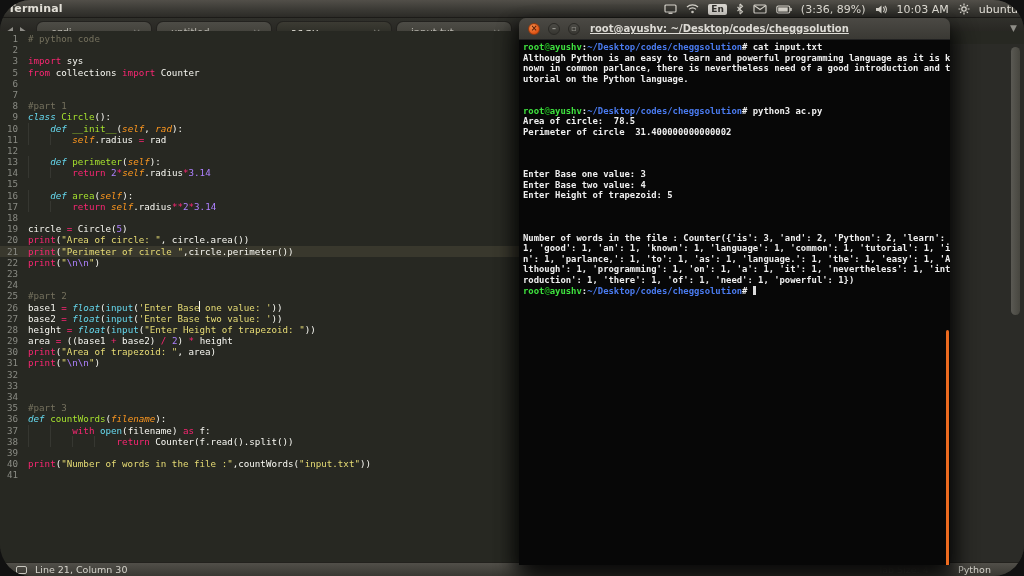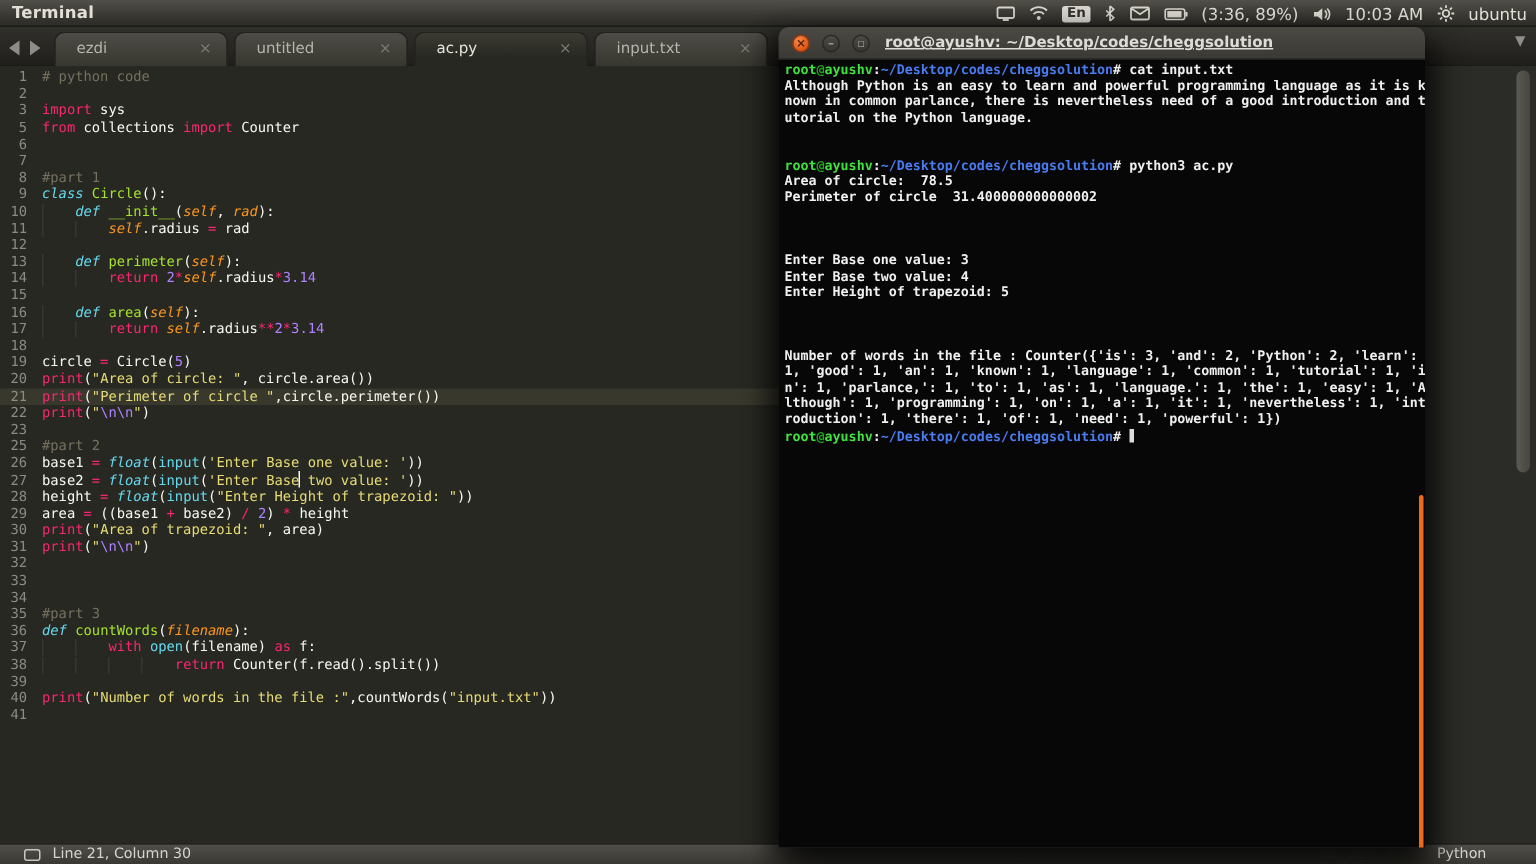--- a/index.html
+++ b/index.html
@@ -1,19 +1,19 @@
 <!DOCTYPE html>
 <html><head>
 <meta charset="utf-8">
 <style>
   * { margin:0; padding:0; box-sizing:border-box; }
   html,body { background:#111; }
   #screen {
     position:relative; width:1024px; height:576px; overflow:hidden;
-    background:#272822; font-family:"DejaVu Sans", sans-serif;
+    background:#272822; font-family:"DejaVu Sans", sans-serif;border-radius:31px;
   }
   
   #panel {
     position:absolute; left:0; top:0; width:1024px; height:18px;
     background:linear-gradient(#524f49,#3b3a35 55%,#2c2b27);
     border-bottom:1px solid #1c1b18;
     display:flex; align-items:center; color:#e2dfd7; font-size:11px;
   }
   #panel .app-title { font-weight:bold; margin-left:8px; letter-spacing:.2px; }
   #tray { position:absolute; right:2px; top:0; height:18px; display:flex; align-items:center; gap:9px; }
@@ -37,21 +37,21 @@
   .tab {
     position:absolute; top:3px; height:23px; width:116px;
     background:linear-gradient(#4d4c46,#37362f);
     border-radius:7px 7px 0 0; border:1px solid #23221f; border-bottom:none;
     color:#b7b5ad; font-size:10px; line-height:22px;
   }
   .tab .tab-label { margin-left:14px;margin-top:10px; }
   .tab .tab-close { position:absolute; right:10px; top:0; color:#7d7c76; font-size:10px; }
   .tab.active { background:linear-gradient(#3c3b33,#272822 70%); color:#e6e4db; height:24px; }
   
-  #editor { position:absolute; left:0; top:44px; width:1024px; height:518px; background:#272822; overflow:hidden; }
+  #editor { position:absolute; left:0; top:31px; width:1024px; height:518px; background:#272822; overflow:hidden; }
   #ed-lines { position:absolute; left:0; top:2px; width:1024px; }
   .eline { height:11.2px; line-height:11.2px; white-space:pre;
            font-family:"DejaVu Sans Mono", monospace; font-size:9.2px; color:#f8f8f2; }
   .eline.cur { background:#39382d; }
   .gut { display:inline-block; width:28px; padding-right:10px; text-align:right; color:#8a8b84; }
   .t-cm{color:#75715e} .t-kw{color:#f92672} .t-op{color:#f92672}
   .t-st{color:#66d9ef;font-style:italic} .t-bit{color:#66d9ef;font-style:italic} .t-bi{color:#66d9ef}
   .t-fn{color:#a6e22e} .t-pr{color:#fd971f;font-style:italic}
   .t-str{color:#e6db74} .t-num{color:#ae81ff} .t-esc{color:#ae81ff} .t-pl{color:#f8f8f2}
   .t-ind{ box-shadow: inset 1px 0 0 rgba(255,255,255,.07); }
@@ -209,20 +209,21 @@
         <div class="eline"><span class="gut">14</span><span class="t-ind">    </span><span class="t-ind">    </span><span class="t-kw">return</span><span class="t-pl"> </span><span class="t-num">2</span><span class="t-op">*</span><span class="t-pr">self</span><span class="t-pl">.radius</span><span class="t-op">*</span><span class="t-num">3.14</span></div>
         <div class="eline"><span class="gut">15</span></div>
         <div class="eline"><span class="gut">16</span><span class="t-ind">    </span><span class="t-st">def</span><span class="t-pl"> </span><span class="t-fn">area</span><span class="t-pl">(</span><span class="t-pr">self</span><span class="t-pl">):</span></div>
         <div class="eline"><span class="gut">17</span><span class="t-ind">    </span><span class="t-ind">    </span><span class="t-kw">return</span><span class="t-pl"> </span><span class="t-pr">self</span><span class="t-pl">.radius</span><span class="t-op">**</span><span class="t-num">2</span><span class="t-op">*</span><span class="t-num">3.14</span></div>
         <div class="eline"><span class="gut">18</span></div>
         <div class="eline"><span class="gut">19</span><span class="t-pl">circle </span><span class="t-op">=</span><span class="t-pl"> Circle(</span><span class="t-num">5</span><span class="t-pl">)</span></div>
         <div class="eline"><span class="gut">20</span><span class="t-kw">print</span><span class="t-pl">(</span><span class="t-str">"Area of circle: "</span><span class="t-pl">, circle.area())</span></div>
         <div class="eline cur"><span class="gut">21</span><span class="t-kw">print</span><span class="t-pl">(</span><span class="t-str">"Perimeter of circle "</span><span class="t-pl">,circle.perimeter())</span></div>
         <div class="eline"><span class="gut">22</span><span class="t-kw">print</span><span class="t-pl">(</span><span class="t-str">"</span><span class="t-esc">\n\n</span><span class="t-str">"</span><span class="t-pl">)</span></div>
         <div class="eline"><span class="gut">23</span></div>
+        <div class="eline"><span class="gut">24</span></div>
         <div class="eline"><span class="gut">25</span><span class="t-cm">#part 2</span></div>
         <div class="eline"><span class="gut">26</span><span class="t-pl">base1 </span><span class="t-op">=</span><span class="t-pl"> </span><span class="t-bit">float</span><span class="t-pl">(</span><span class="t-bi">input</span><span class="t-pl">(</span><span class="t-str">'Enter Base one value: '</span><span class="t-pl">))</span></div>
         <div class="eline"><span class="gut">27</span><span class="t-pl">base2 </span><span class="t-op">=</span><span class="t-pl"> </span><span class="t-bit">float</span><span class="t-pl">(</span><span class="t-bi">input</span><span class="t-pl">(</span><span class="t-str">'Enter Base two value: '</span><span class="t-pl">))</span></div>
         <div class="eline"><span class="gut">28</span><span class="t-pl">height </span><span class="t-op">=</span><span class="t-pl"> </span><span class="t-bit">float</span><span class="t-pl">(</span><span class="t-bi">input</span><span class="t-pl">(</span><span class="t-str">"Enter Height of trapezoid: "</span><span class="t-pl">))</span></div>
         <div class="eline"><span class="gut">29</span><span class="t-pl">area </span><span class="t-op">=</span><span class="t-pl"> ((base1 </span><span class="t-op">+</span><span class="t-pl"> base2) </span><span class="t-op">/</span><span class="t-pl"> </span><span class="t-num">2</span><span class="t-pl">) </span><span class="t-op">*</span><span class="t-pl"> height</span></div>
         <div class="eline"><span class="gut">30</span><span class="t-kw">print</span><span class="t-pl">(</span><span class="t-str">"Area of trapezoid: "</span><span class="t-pl">, area)</span></div>
         <div class="eline"><span class="gut">31</span><span class="t-kw">print</span><span class="t-pl">(</span><span class="t-str">"</span><span class="t-esc">\n\n</span><span class="t-str">"</span><span class="t-pl">)</span></div>
         <div class="eline"><span class="gut">32</span></div>
         <div class="eline"><span class="gut">33</span></div>
         <div class="eline"><span class="gut">34</span></div>

